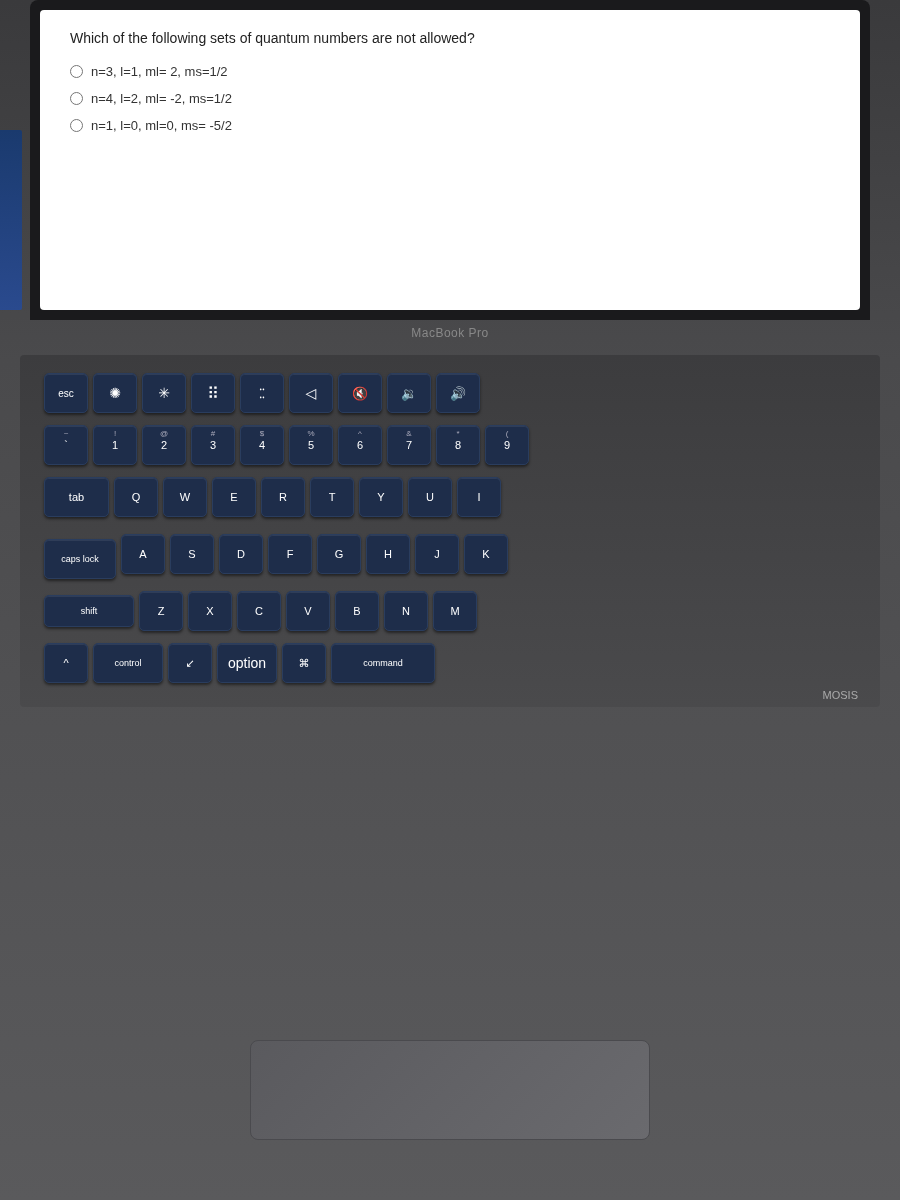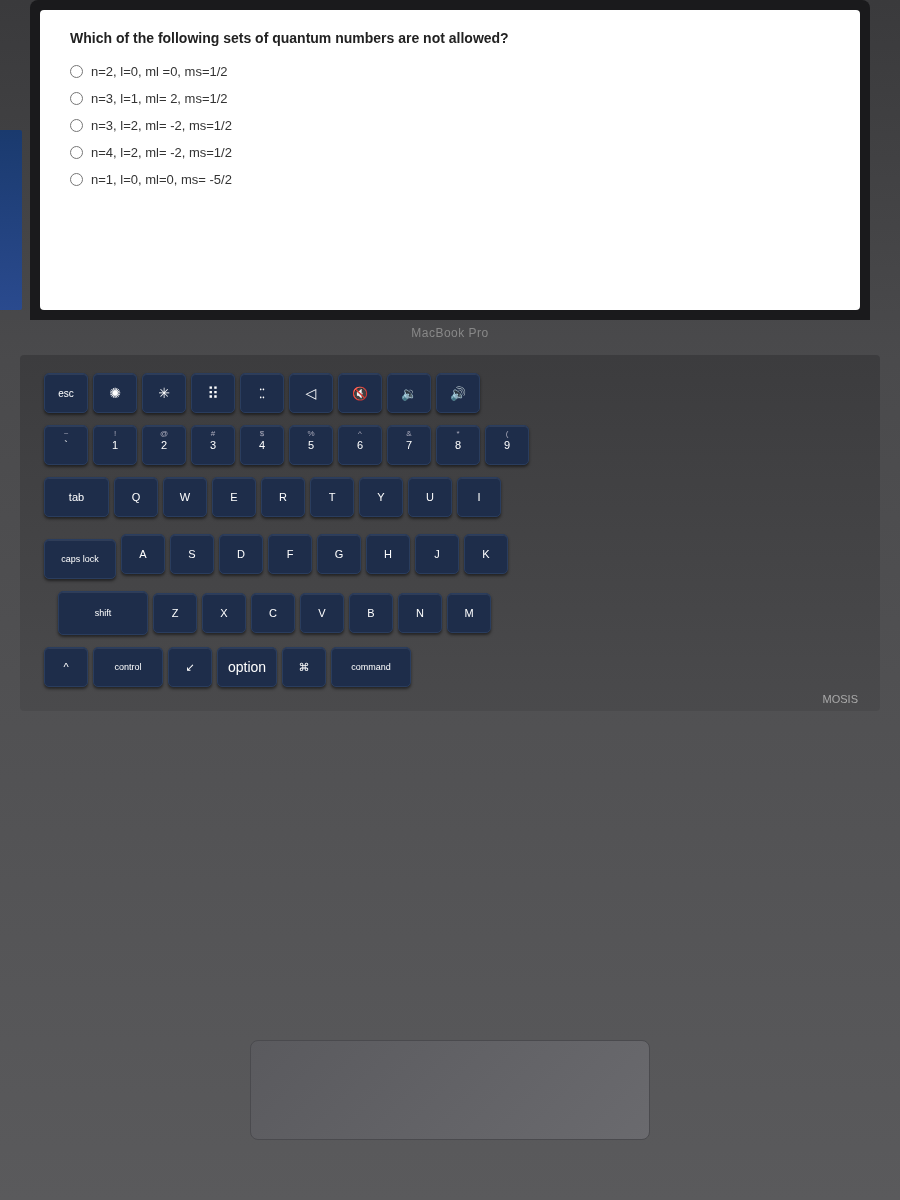--- a/index.html
+++ b/index.html
@@ -39,21 +39,21 @@
       background: #fff;
       width: 100%;
       height: 100%;
       border-radius: 4px;
       padding: 20px 30px;
       overflow: hidden;
     }
 
     .question-text {
       font-size: 14px;
-      font-weight: 700;
+      font-weight: 400;
       color: #222;
       margin-bottom: 18px;
     }
 
     .answer-option {
       display: flex;
       align-items: center;
       margin-bottom: 12px;
       font-size: 13px;
       color: #333;
@@ -124,24 +124,24 @@
       left: 0;
       right: 0;
       text-align: center;
     }
 
     
     .key-unit { width: 44px; height: 40px; }
     .key-esc { width: 44px; height: 40px; font-size: 10px; }
     .key-tab { width: 65px; height: 40px; }
     .key-caps { width: 72px; height: 40px; }
-    .key-shift { width: 90px; height: 44px; font-size: 10px; margin-left: 14px; }
+    .key-shift { width: 90px; height: 32px; font-size: 10px; }
     .key-control { width: 70px; height: 40px; font-size: 9px; }
     .key-option { width: 60px; height: 40px; font-size: 14px; }
-    .key-command { width: 80px; height: 40px; font-size: 9px; justify-content: center; }
+    .key-command { width: 104px; height: 40px; font-size: 9px; justify-content: center; }
 
     
     .fn-icon {
       font-size: 14px;
     }
 
     
     .trackpad-area {
       position: absolute;
       bottom: 60px;
@@ -181,29 +181,21 @@
 
   <div class="left-stripe"></div>
 
   <div class="screen-bezel">
     <div class="screen-content">
 
       <div class="question-text">Which of the following sets of quantum numbers are not allowed?</div>
 
       <div class="answer-option">
         <input type="radio" name="q1" style="">
-        <span>n=2, l=0, ml =0, ms=1/2</span>
-      </div>
-      <div class="answer-option">
-        <input type="radio" name="q1" style="">
         <span>n=3, l=1, ml= 2, ms=1/2</span>
-      </div>
-      <div class="answer-option">
-        <input type="radio" name="q1" style="">
-        <span>n=3, l=2, ml= -2, ms=1/2</span>
       </div>
       <div class="answer-option">
         <input type="radio" name="q1" style="">
         <span>n=4, l=2, ml= -2, ms=1/2</span>
       </div>
       <div class="answer-option">
         <input type="radio" name="q1" style="">
         <span>n=1, l=0, ml=0, ms= -5/2</span>
       </div>
 

